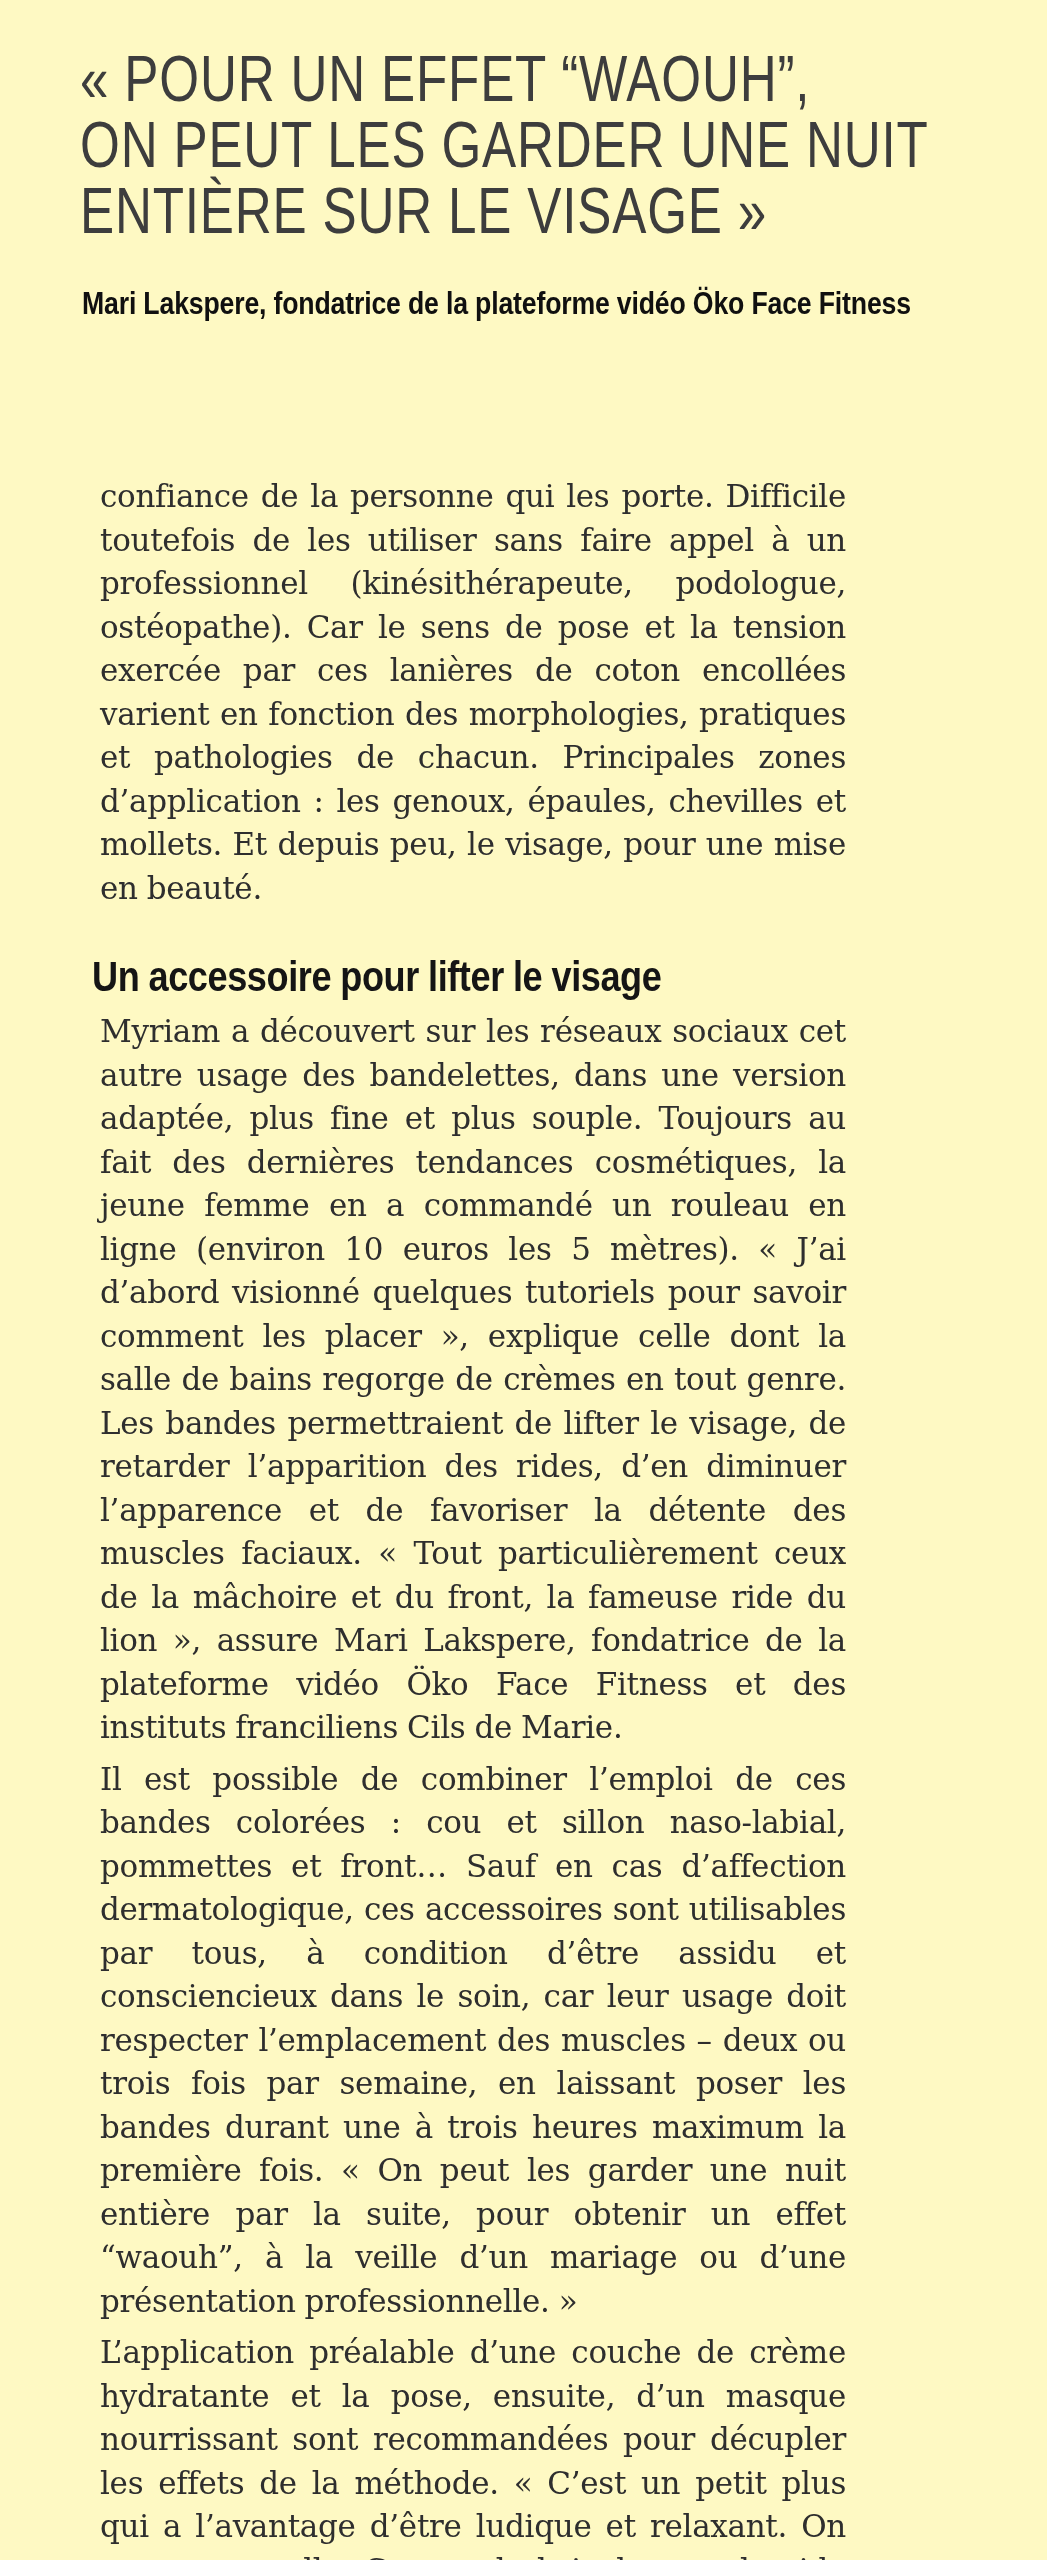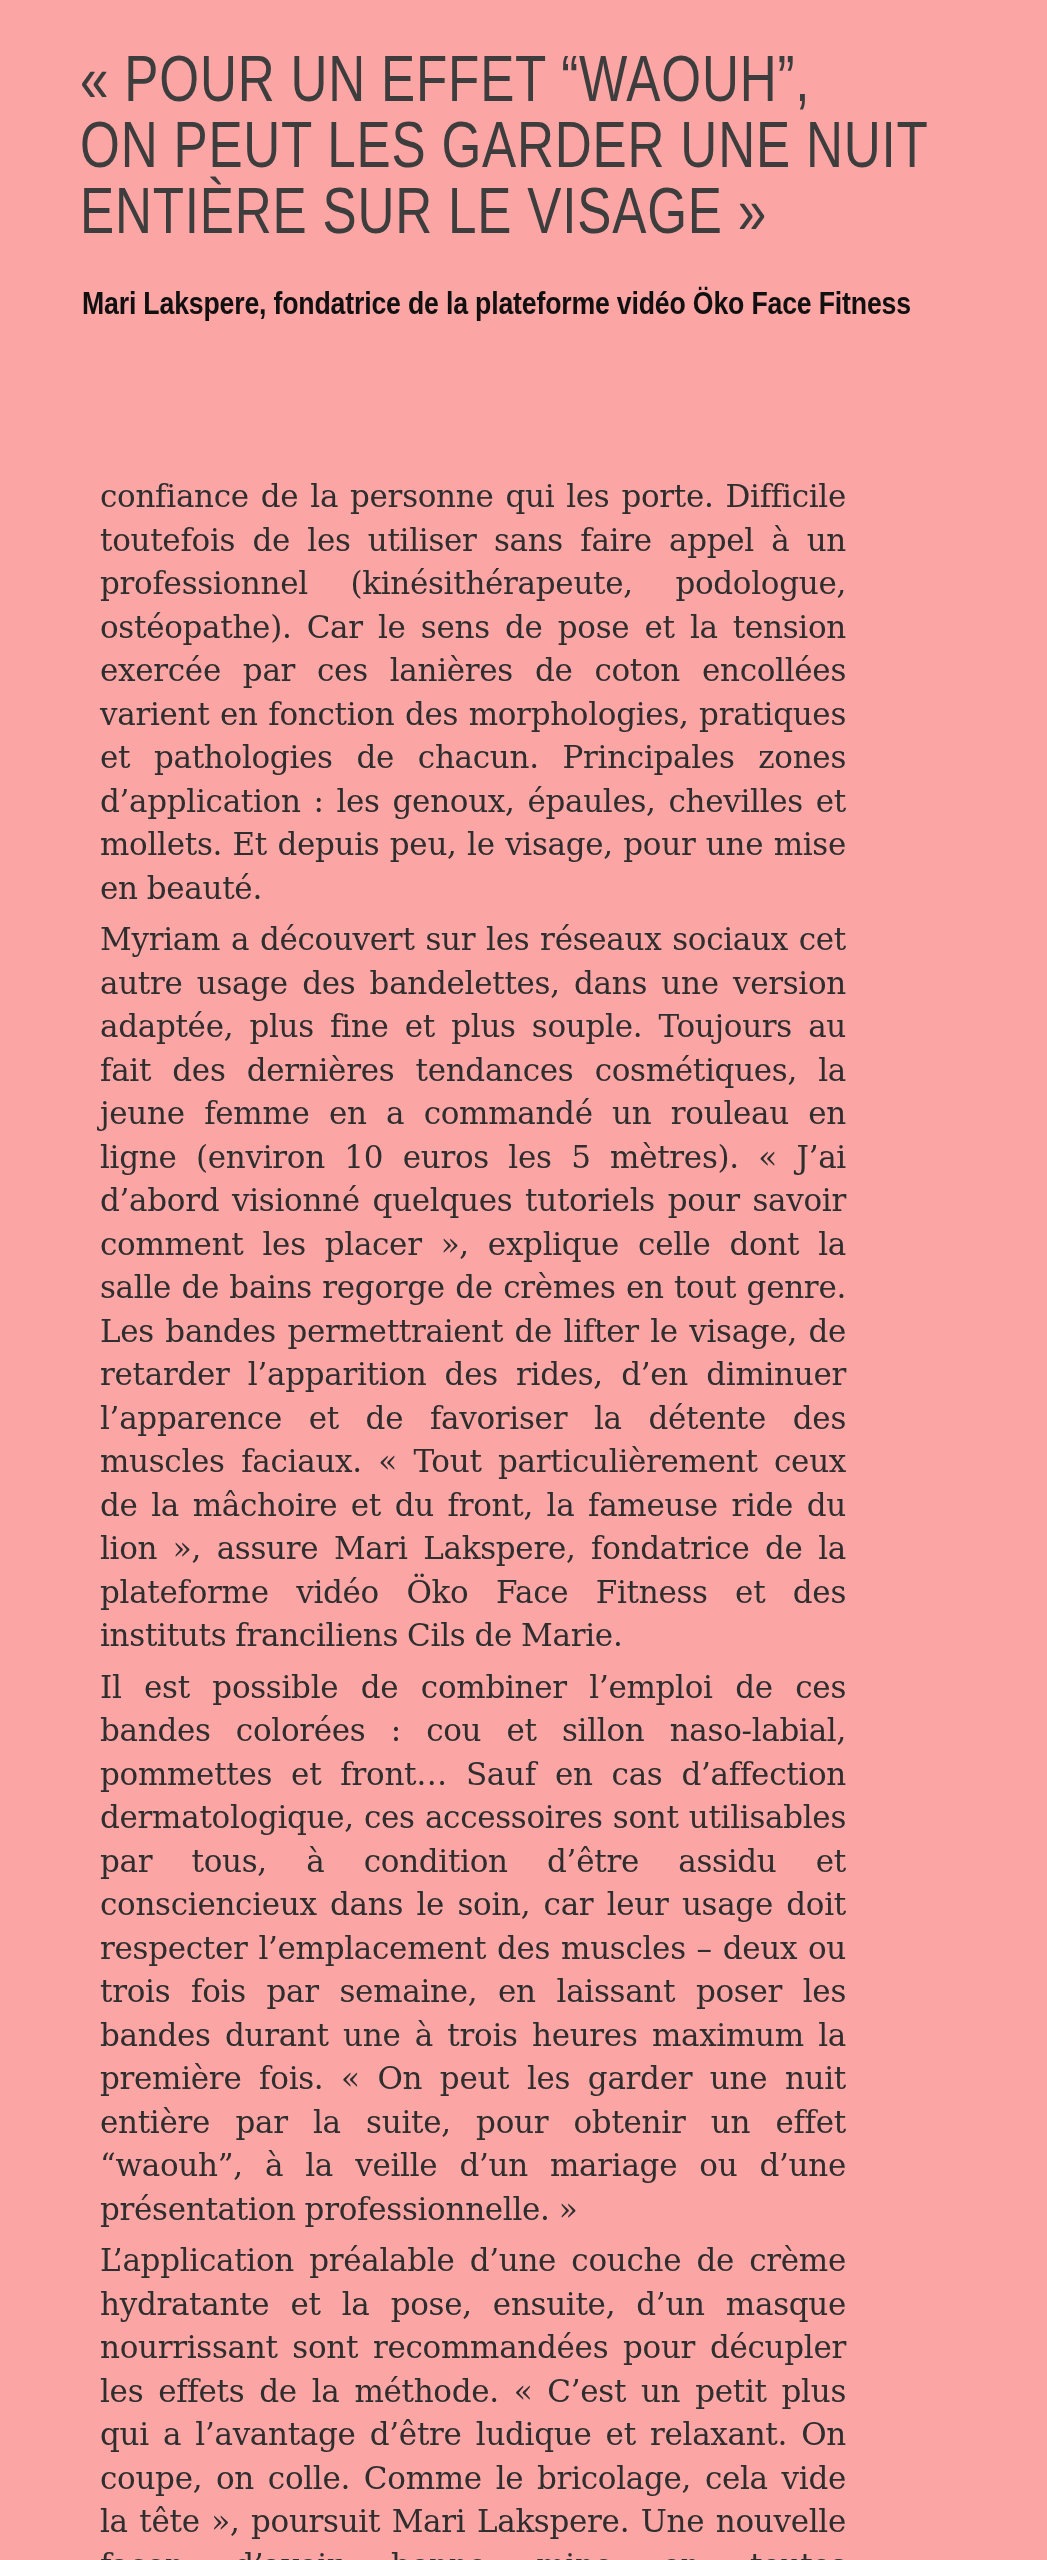--- a/index.html
+++ b/index.html
@@ -1,20 +1,20 @@
 <!DOCTYPE html>
 <html lang="fr"><head>
 <meta charset="utf-8">
 <style>
   html, body { margin: 0; padding: 0; background: #ffffff; }
   .page {
     position: relative;
     width: 1047px;
     height: 2560px;
-    background: #fca5a5;
+    background: #fef9c3;
     overflow: hidden;
     font-family: "DejaVu Serif", serif;
   }
   
   .headline {
     position: absolute;
     left: 80px;
     top: 46px;
     margin: 0;
     font-family: "Liberation Sans", sans-serif;
@@ -84,18 +84,19 @@
   <h1 class="headline">
     <div>«&nbsp;POUR UN EFFET “WAOUH”,</div>
     <div>ON PEUT LES GARDER UNE NUIT</div>
     <div>ENTIÈRE SUR LE VISAGE&nbsp;»</div>
   </h1>
 
   <p class="byline">Mari Lakspere, fondatrice de la plateforme vidéo Öko Face Fitness</p>
 
   <div class="body-col">
     <p>confiance de la personne qui les porte. Difficile toutefois de les utiliser sans faire appel à un professionnel (kinésithérapeute, podologue, ostéopathe). Car le sens de pose et la tension exercée par ces lanières de coton encollées varient en fonction des morphologies, pratiques et pathologies de chacun. Principales zones d’application&nbsp;: les genoux, épaules, chevilles et mollets. Et depuis peu, le visage, pour une mise en beauté.</p>
+    <h2 class="subheading"><span class="squeeze">Un accessoire pour lifter le visage</span></h2>
     <p>Myriam a découvert sur les réseaux sociaux cet autre usage des bandelettes, dans une version adaptée, plus fine et plus souple. Toujours au fait des dernières tendances cosmétiques, la jeune femme en a commandé un rouleau en ligne (environ 10 euros les 5 mètres). «&nbsp;J’ai d’abord visionné quelques tutoriels pour savoir comment les placer&nbsp;», explique celle dont la salle de bains regorge de crèmes en tout genre. Les bandes permettraient de lifter le visage, de retarder l’apparition des rides, d’en diminuer l’apparence et de favoriser la détente des muscles faciaux. «&nbsp;Tout particulièrement ceux de la mâchoire et du front, la fameuse ride du lion&nbsp;», assure Mari Lakspere, fondatrice de la plateforme vidéo Öko Face Fitness et des instituts franciliens Cils de Marie.</p>
     <p>Il est possible de combiner l’emploi de ces bandes colorées&nbsp;: cou et sillon naso-labial, pommettes et front… Sauf en cas d’affection dermatologique, ces accessoires sont utilisables par tous, à condition d’être assidu et consciencieux dans le soin, car leur usage doit respecter l’emplacement des muscles – deux ou trois fois par semaine, en laissant poser les bandes durant une à trois heures maximum la première fois. «&nbsp;On peut les garder une nuit entière par la suite, pour obtenir un effet “waouh”, à la veille d’un mariage ou d’une présentation professionnelle.&nbsp;»</p>
     <p><span>L’application préalable d’une couche de crème hydratante et la pose, ensuite, d’un masque nourrissant sont recommandées pour décupler les effets de la méthode. «&nbsp;C’est un petit plus qui a l’avantage d’être ludique et relaxant. On coupe, on colle. Comme le bricolage, cela vide la tête&nbsp;», poursuit Mari Lakspere. Une nouvelle façon d’avoir bonne mine en toutes circonstances. </span></p>
   </div>
 
 </div>
 
 </body></html>

